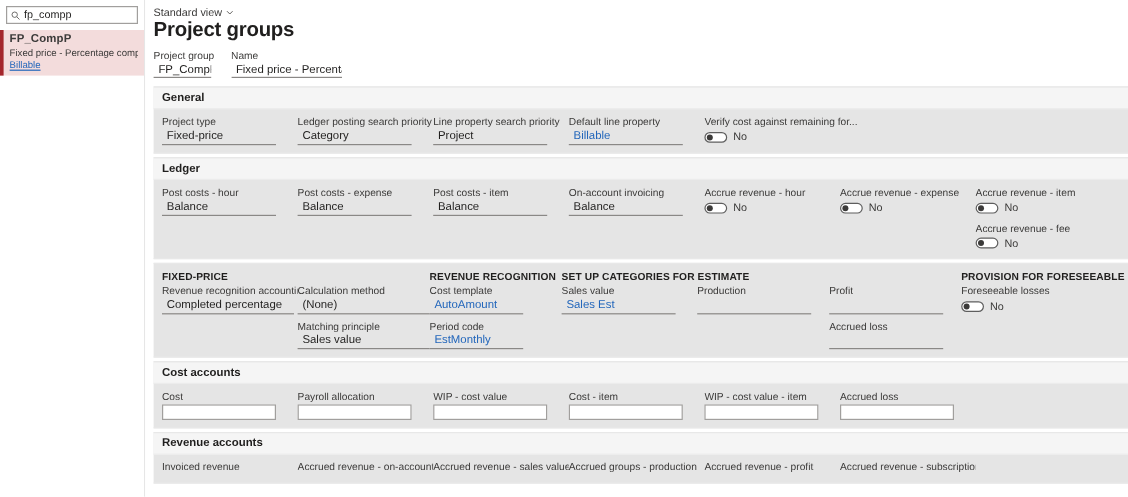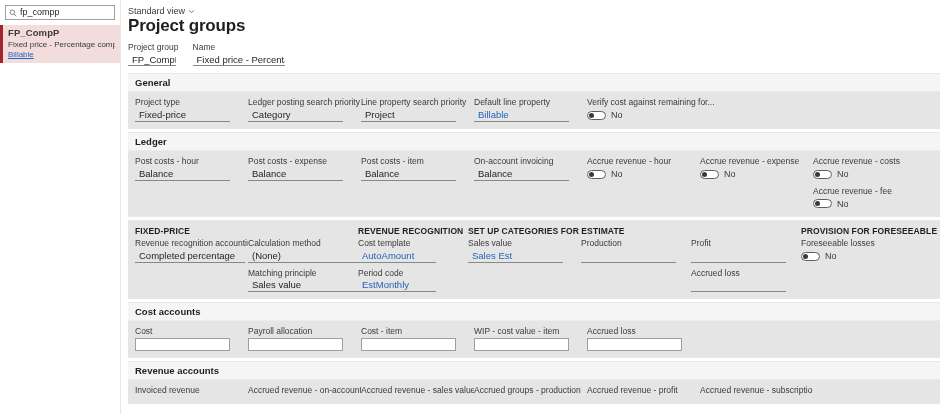--- a/index.html
+++ b/index.html
@@ -332,21 +332,21 @@
           <div class="col cw-113">
             <div class="fld-label">Accrue revenue - expense</div>
             <div class="toggle-row">
               <div class="toggle">
                   <span class="knob"></span>
                 </div>
               <span class="toggle-label">No</span>
             </div>
           </div>
           <div class="col cw-113">
-            <div class="fld-label">Accrue revenue - costs</div>
+            <div class="fld-label">Accrue revenue - item</div>
             <div class="toggle-row fld-m">
               <div class="toggle">
                   <span class="knob"></span>
                 </div>
               <span class="toggle-label">No</span>
             </div>
             <div class="fld-label">Accrue revenue - fee</div>
             <div class="toggle-row">
               <div class="toggle">
                   <span class="knob"></span>
@@ -422,20 +422,24 @@
         <div class="section-body">
           <div class="col cw-113">
             <div class="fld-label">Cost</div>
             <div class="box-field f-w95"></div>
           </div>
           <div class="col cw-113">
             <div class="fld-label">Payroll allocation</div>
             <div class="box-field f-w95"></div>
           </div>
           <div class="col cw-113">
+            <div class="fld-label">WIP - cost value</div>
+            <div class="box-field f-w95"></div>
+          </div>
+          <div class="col cw-113">
             <div class="fld-label">Cost - item</div>
             <div class="box-field f-w95"></div>
           </div>
           <div class="col cw-113">
             <div class="fld-label">WIP - cost value - item</div>
             <div class="box-field f-w95"></div>
           </div>
           <div class="col cw-113">
             <div class="fld-label">Accrued loss</div>
             <div class="box-field f-w95"></div>

